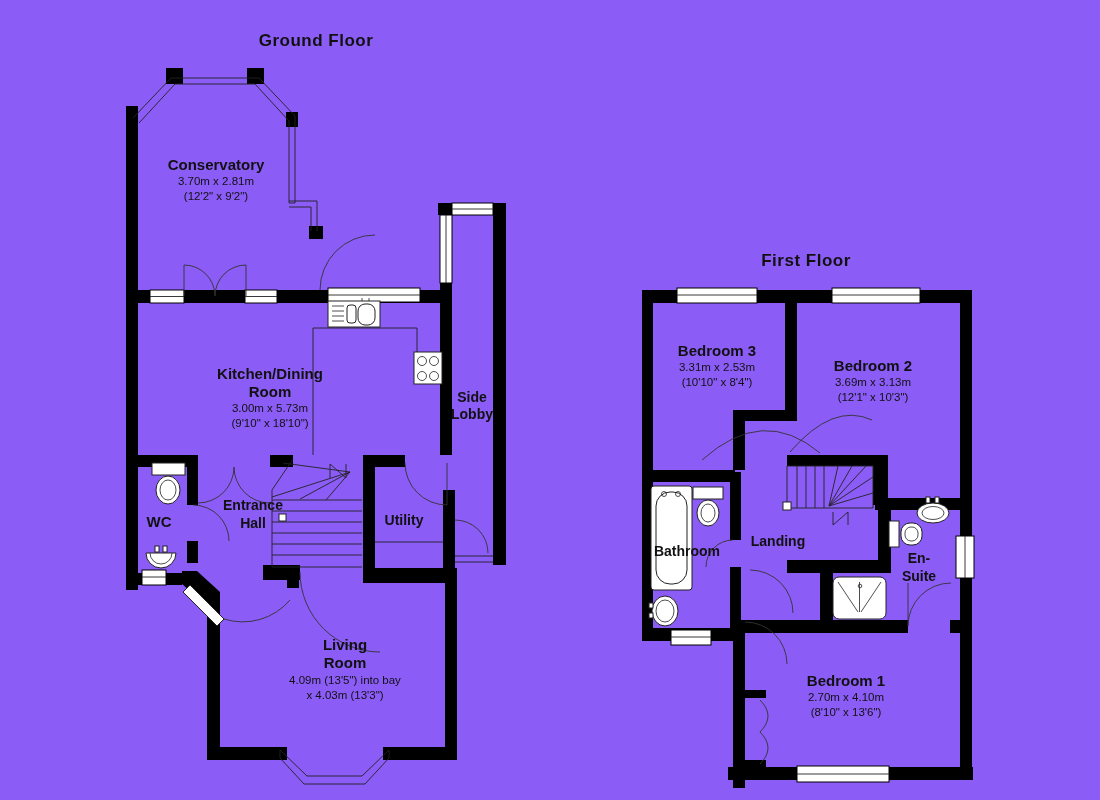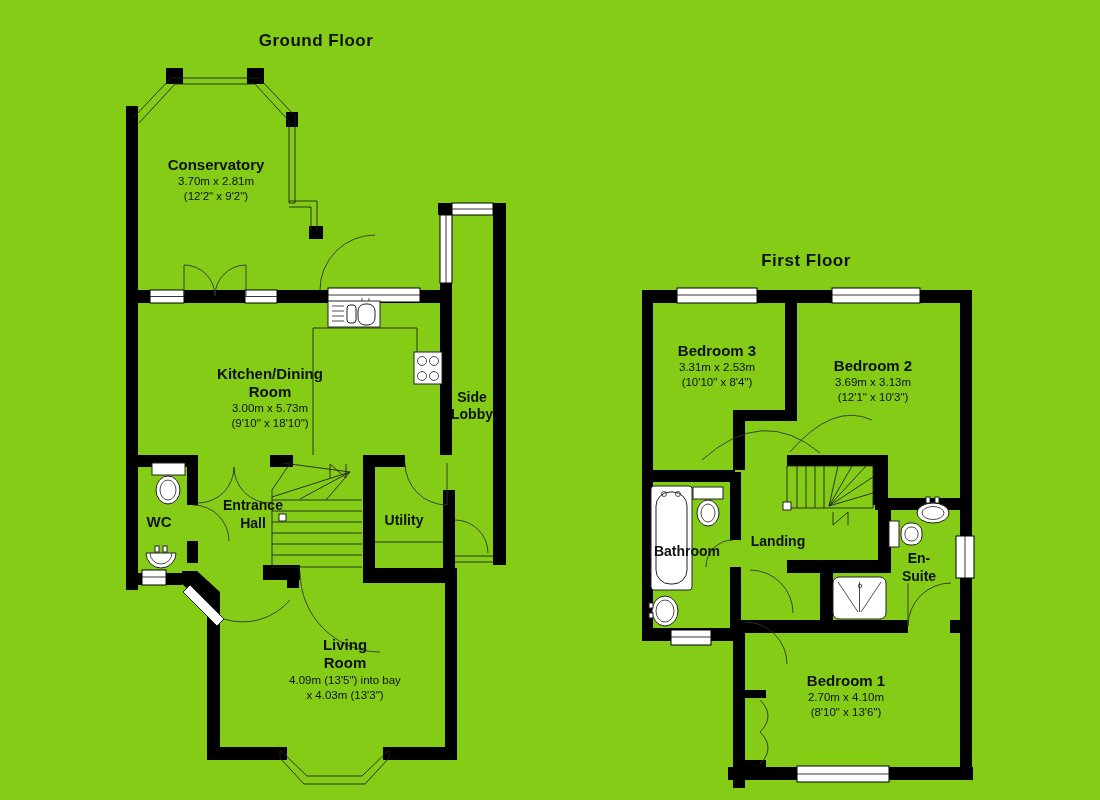--- a/index.html
+++ b/index.html
@@ -1,16 +1,16 @@
 <!DOCTYPE html>
 <html><head>
 <meta charset="utf-8">
 <style>
   html,body{margin:0;padding:0;background:#ffffff;}
-  #stage{position:relative;width:1100px;height:800px;background:#84cc16;overflow:hidden;
+  #stage{position:relative;width:1100px;height:800px;background:#8b5cf6;overflow:hidden;
          font-family:"Liberation Sans", sans-serif;}
   svg{position:absolute;left:0;top:0;}
   text{fill:#111111;}
   .title{font-size:17px;font-weight:bold;letter-spacing:.5px;}
   .rname{font-size:14px;font-weight:bold;}
   .rname-lg{font-size:15px;font-weight:bold;}
   .rdim{font-size:11.5px;font-weight:normal;}
   .wall{fill:#000000;stroke:none;}
   .win{fill:#ffffff;stroke:#000000;stroke-width:1;}
   .thin{fill:none;stroke:#222222;stroke-width:0.9;}

